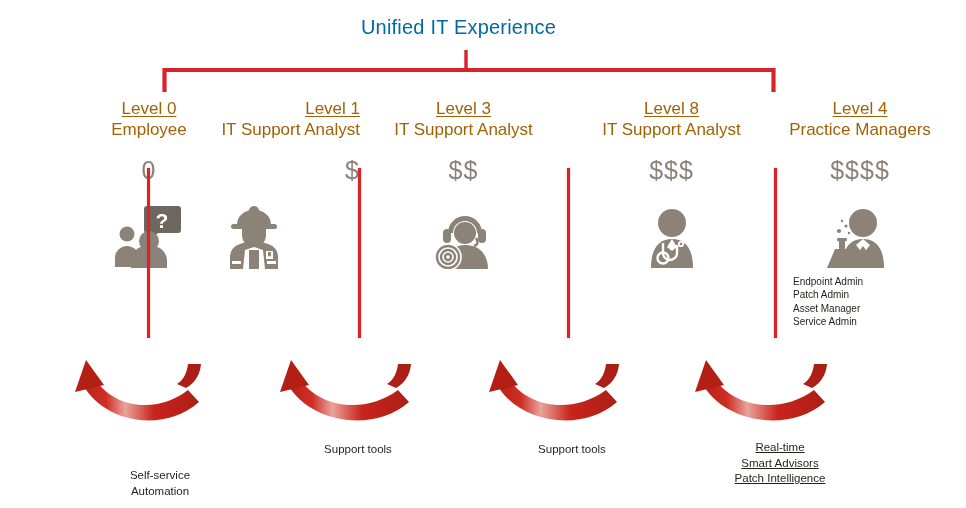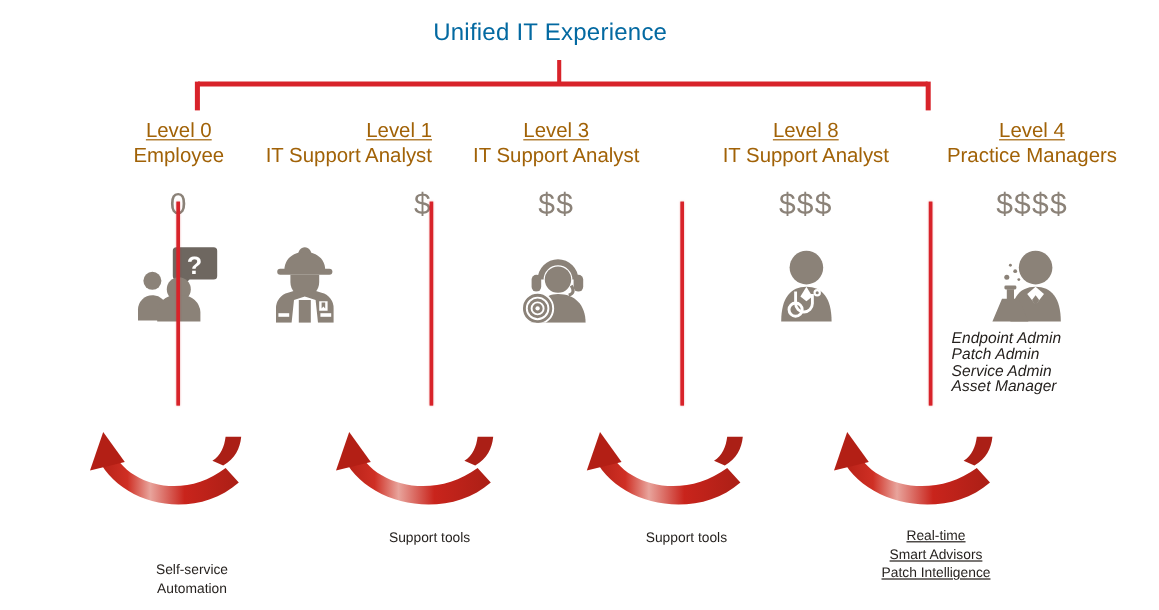--- a/index.html
+++ b/index.html
@@ -75,27 +75,26 @@
   .persona-icon {
     margin-top: 10px;
     height: 72px;
     display: flex;
     align-items: flex-end;
     justify-content: center;
   }
   .persona-icon svg { display: block; }
   .sub-roles {
     margin-top: 6px;
-    font-size: 13px;
+    font-size: 10px;
     line-height: 13.4px;
     color: #231f1c;
     text-align: left;
     padding-left: 18px;
     white-space: nowrap;
-    font-style: italic;
   }
   
   .divider {
     position: absolute;
     top: 168px;
     width: 3px;
     height: 170px;
     background: #d8232a;
     box-shadow: 0 0 1.5px rgba(216,35,42,0.55);
   }
@@ -260,22 +259,22 @@
 
         <circle cx="16" cy="24" r="2.1"></circle>
         <circle cx="23" cy="19" r="1.6"></circle>
         <circle cx="19" cy="14" r="1.2"></circle>
         <circle cx="26" cy="26" r="1.2"></circle>
       </svg>
     </div>
     <div class="sub-roles">
       <div>Endpoint Admin</div>
       <div>Patch Admin</div>
+      <div>Asset Manager</div>
       <div>Service Admin</div>
-      <div>Asset Manager</div>
     </div>
   </div>
 
   <div class="divider" style="left:147px;"></div>
   <div class="divider" style="left:358px;"></div>
   <div class="divider" style="left:567px;"></div>
   <div class="divider" style="left:774px;"></div>
 
   <svg id="arrows-svg" viewBox="0 0 966 508" xmlns="http://www.w3.org/2000/svg">
     <defs>

